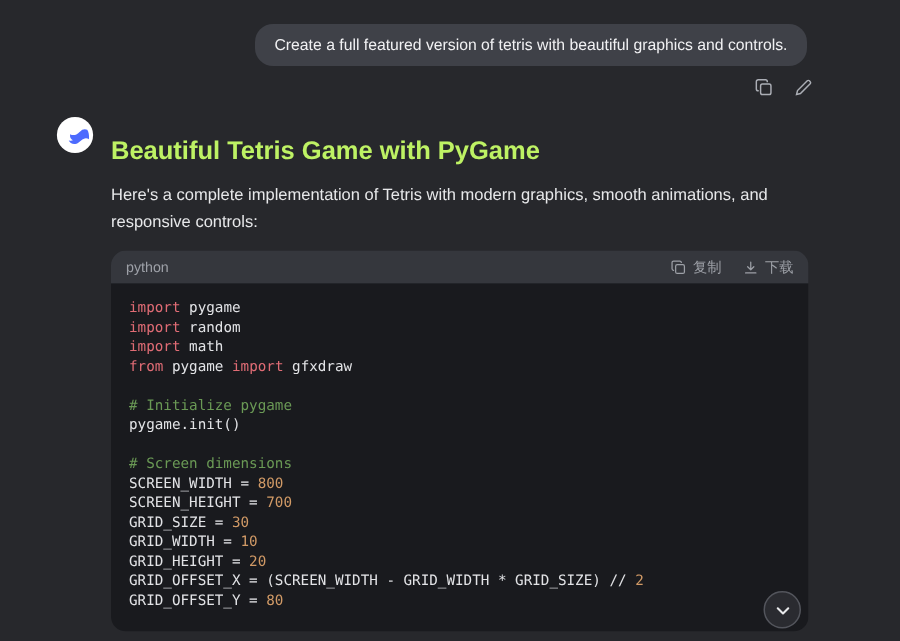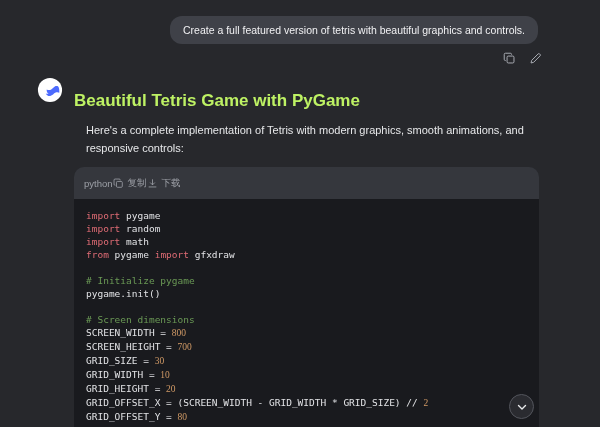--- a/index.html
+++ b/index.html
@@ -31,44 +31,44 @@
   .assistant-content { margin-left: 11px; width: 465px; }
 
   .thinking-pill {
     display: inline-flex; align-items: center; gap: 6px;
     background: #2c2e33; border: 1px solid #43454c; border-radius: 13px;
     color: #b4b7bd; font-size: 10px; padding: 4px 10px; cursor: pointer;
   }
   .thinking-pill svg { display: block; }
 
   .heading { font-size: 17px; font-weight: bold; color: #bef264; margin: 14px 0 0; }
-  .intro { font-size: 11px; line-height: 1.65; color: #e7e8ea; margin: 10px 12px 0; }
+  .intro { font-size: 11px; line-height: 1.65; color: #e7e8ea; margin: 10px 0 0; }
 
   
   .code-block { margin-top: 10px; border-radius: 10px; overflow: hidden; }
   .code-header {
-    height: 32px; background: #35373d; display: flex; align-items: center;
-    padding: 0 10px;
+    height: 22px; background: #35373d; display: flex; align-items: center;
+    justify-content: space-between; padding: 0 10px;
   }
   .code-lang { font-size: 9.5px; color: #9da0a7; }
-  .code-actions { display: flex; }
+  .code-actions { display: flex; gap: 14px; }
   .code-action {
     display: flex; align-items: center; gap: 4px; font-size: 9.5px;
     color: #9da0a7; background: none; border: none; padding: 0; cursor: pointer;
   }
   .code-action svg { display: block; }
   .code-body {
     background: #191a1e; margin: 0; padding: 10px 12px 14px;
     font-family: "DejaVu Sans Mono", monospace; font-size: 9.5px;
     line-height: 13px; color: #e2e3e6; min-height: 210px;
   }
   .code-line { min-height: 13px; white-space: pre; }
   .tok-kw  { color: var(--keyword); }
   .tok-cm  { color: var(--comment); }
-  .tok-num { color: var(--number); font-family: Liberation Serif, serif; }
+  .tok-num { color: var(--number); }
   .tok-pl  { color: #e2e3e6; }
 
   
   .scroll-down {
     position: absolute; left: 509px; top: 394px; width: 25px; height: 25px;
     border-radius: 50%; background: #2a2b30; border: 1px solid #53555c;
     color: #e8e9eb; display: flex; align-items: center; justify-content: center;
     cursor: pointer; padding: 0;
   }
   .scroll-down svg { display: block; }

